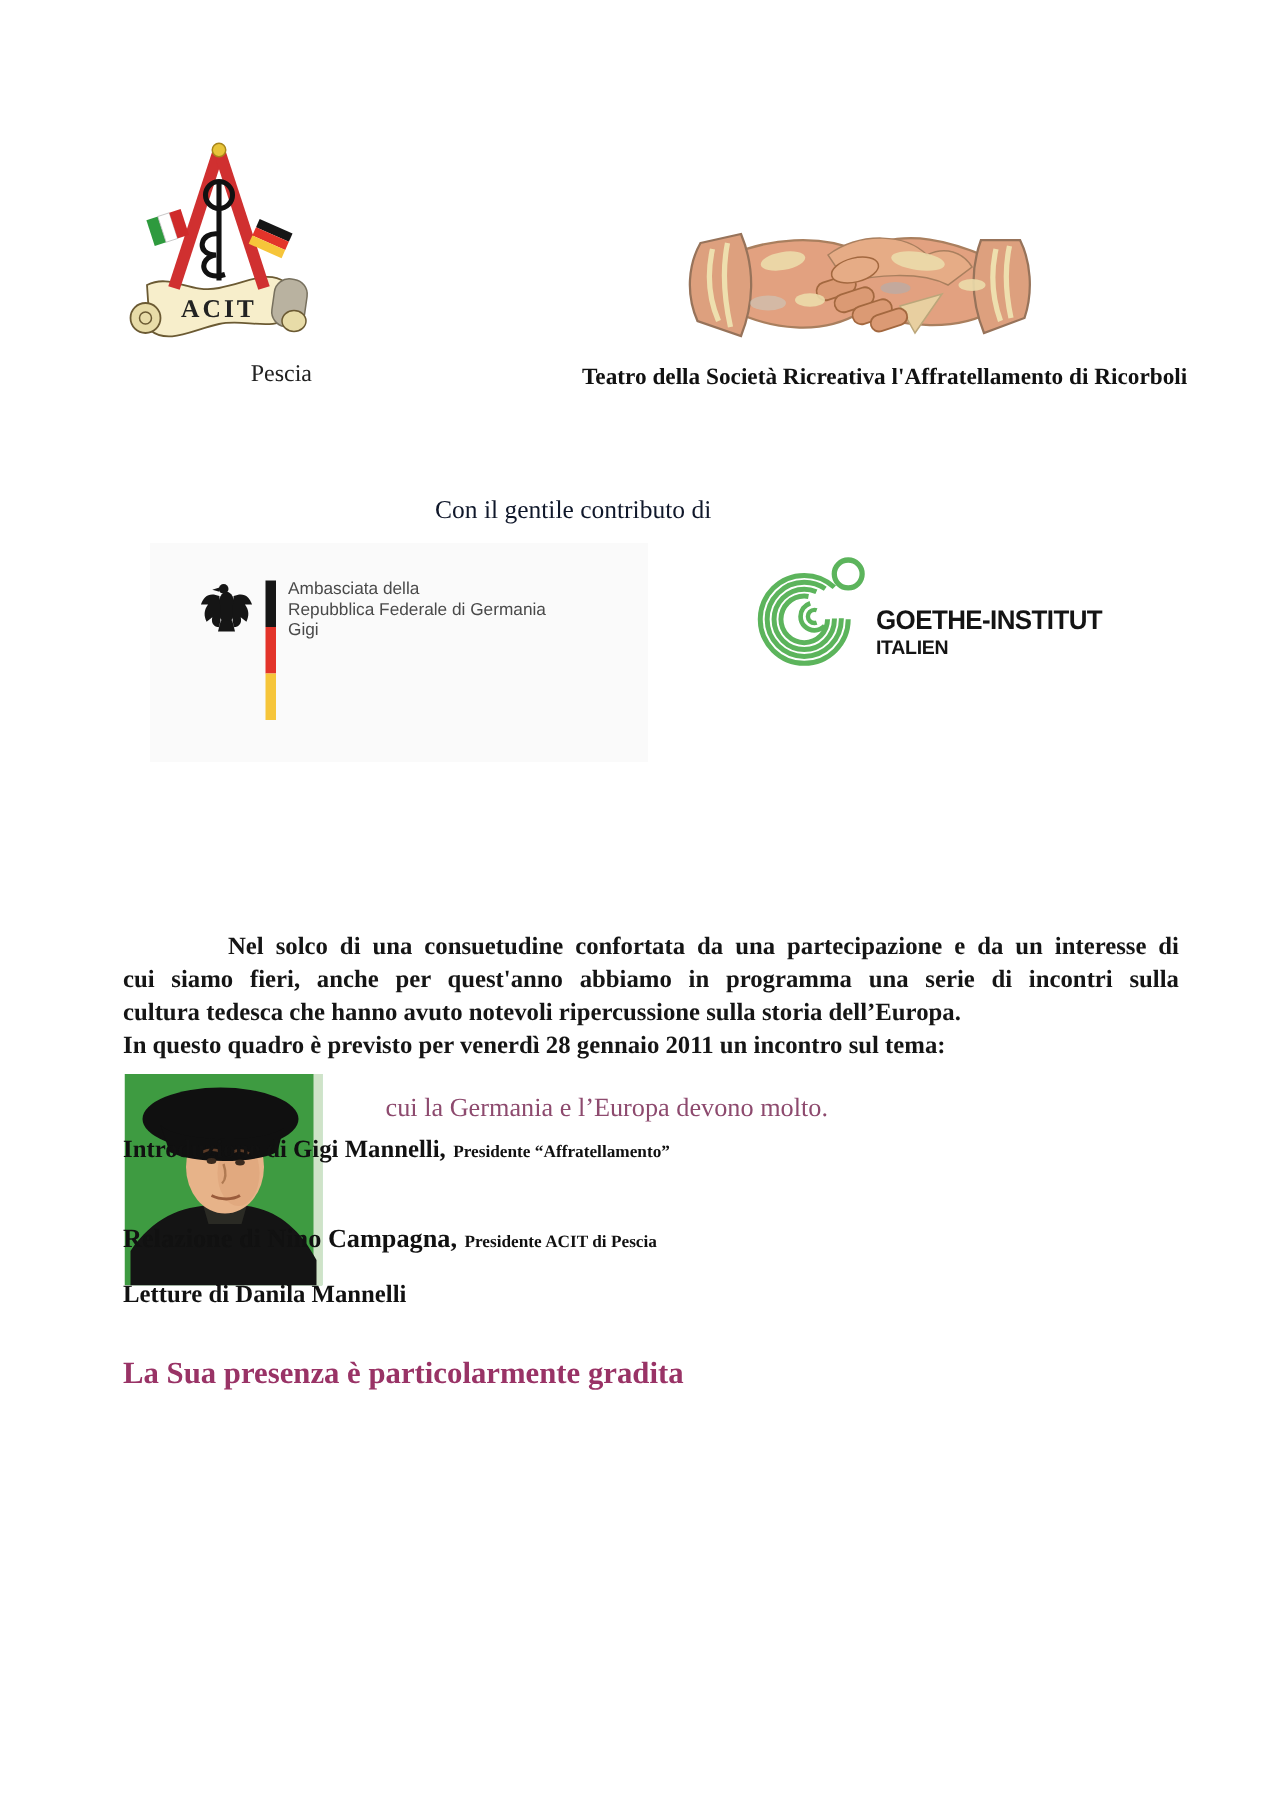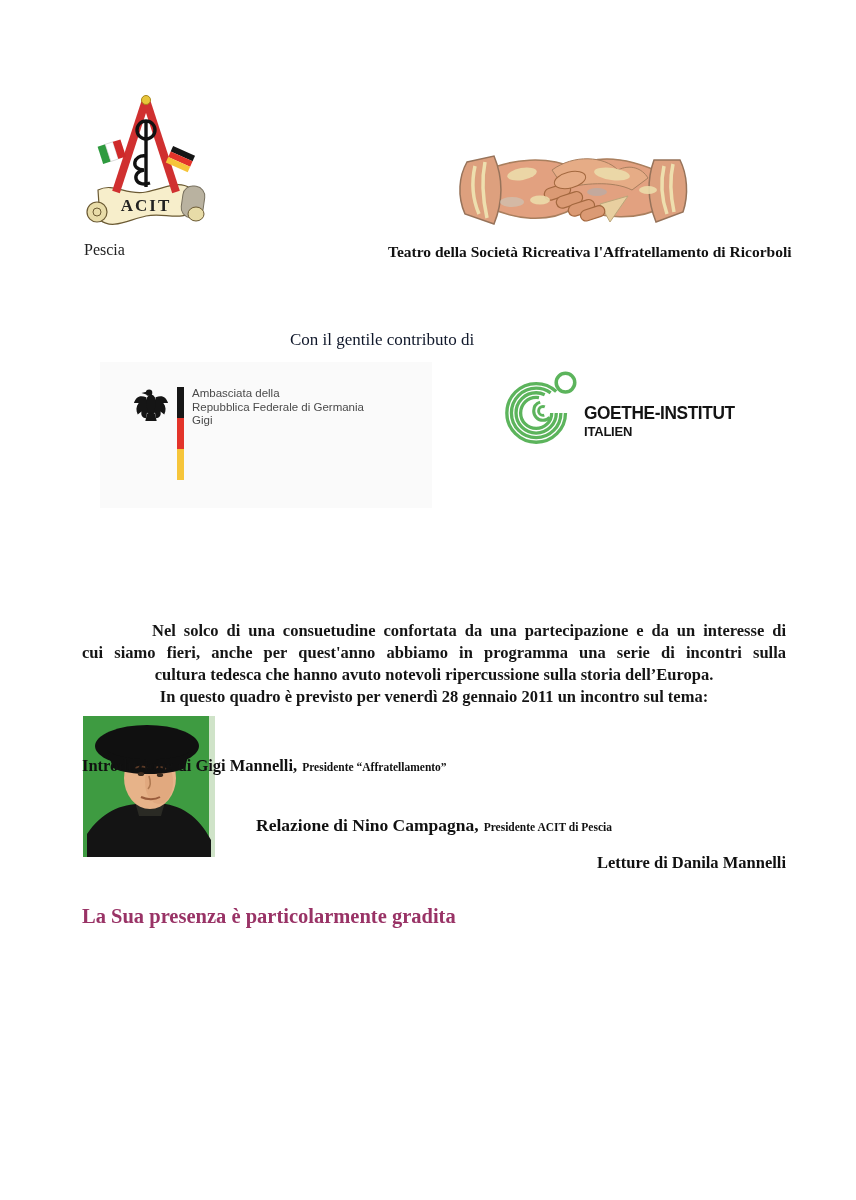--- a/index.html
+++ b/index.html
@@ -4,57 +4,57 @@
 <style>
   html,body{margin:0;padding:0;}
   body{
     width:856px;height:1200px;position:relative;background:#ffffff;
     font-family:"Liberation Serif", serif;color:#1a1a1a;overflow:hidden;
   }
   .abs{position:absolute;}
   .nowrap{white-space:nowrap;}
 
   
-  .acit-caption{left:84px;top:241px;width:124px;text-align:left;font-size:16px;color:#222;}
+  .acit-caption{left:84px;top:241px;width:124px;text-align:right;font-size:16px;color:#222;}
   .handshake-caption{left:388px;top:243px;font-weight:bold;font-size:15.5px;color:#111;}
 
   
   .contrib-heading{left:290px;top:330px;font-size:17px;color:#0f172a;}
   .embassy-bg{left:100px;top:362px;width:332px;height:146px;background:#fafafa;}
   .embassy-eagle{left:131px;top:386px;}
   .embassy-stripe{left:177px;top:387px;width:7px;height:93px;display:flex;flex-direction:column;}
   .embassy-stripe div{flex:1;}
   .stripe-black{background:#161616;}
   .stripe-red{background:#e3342a;}
   .stripe-gold{background:#f6c53a;}
   .embassy-text{left:192px;top:387px;font-family:"Liberation Sans",sans-serif;
     font-size:11.5px;line-height:13.5px;color:#4a4a4a;}
   .goethe-logo{left:503px;top:366px;}
   .goethe-name{left:584px;top:403px;font-family:"Liberation Sans",sans-serif;
     font-weight:bold;font-size:18px;letter-spacing:-0.4px;color:#141414;transform:scaleX(0.96);transform-origin:left;}
   .goethe-region{left:584px;top:424px;font-family:"Liberation Sans",sans-serif;
     font-weight:bold;font-size:13px;letter-spacing:-0.2px;color:#141414;}
 
   
-  .para-line{left:82px;width:704px;font-weight:bold;font-size:16.5px;line-height:22px;color:#151515;text-align:center;}
+  .para-line{left:82px;width:704px;font-weight:bold;font-size:16.5px;line-height:22px;color:#151515;}
   .jl{text-align:justify;text-align-last:justify;}
   .l1{top:620px;padding-left:70px;width:634px;}
   .l2{top:642px;}
   .l3{top:664px;}
   .l4{top:686px;}
 
   
   .luther{left:83px;top:716px;}
   .event-title{left:257px;top:726px;font-size:17.5px;line-height:24px;color:#8d4a6e;}
   .speaker-1{left:82px;top:756px;width:704px;text-align:left;}
-  .speaker-2{left:82px;top:815px;width:704px;text-align:center;}
+  .speaker-2{left:82px;top:815px;width:704px;}
   .speaker-main{font-weight:bold;font-size:16.5px;color:#111;}
   .speaker-2 .speaker-main{font-size:17.5px;}
   .speaker-sub{font-weight:bold;font-size:11.5px;color:#111;margin-left:5px;}
-  .letture{left:82px;top:853px;width:704px;text-align:right;font-weight:bold;font-size:16.5px;color:#111;}
+  .letture{left:82px;top:853px;width:704px;text-align:left;font-weight:bold;font-size:16.5px;color:#111;}
 
   
   .closing{left:82px;top:905px;width:704px;text-align:left;font-weight:bold;font-size:20.5px;color:#993366;}
 </style>
 </head>
 <body>
 
 <svg class="abs" style="left:84px;top:90px;" width="124" height="148" viewBox="0 0 124 148">
 
   <path d="M14,100 C30,92 42,106 62,102 C82,98 94,90 106,98 L114,120 C96,132 80,122 62,126 C44,130 28,140 16,130 Z" fill="#f7eecb" stroke="#6b5a33" stroke-width="1.2"></path>
@@ -183,20 +183,21 @@
   <path d="M24,34 C36,46 94,46 106,36 L102,52 C86,60 46,60 30,52 Z" fill="#101010"></path>
 
   <ellipse cx="58" cy="58" rx="3.2" ry="2" fill="#3a2a1e"></ellipse>
   <ellipse cx="77" cy="59" rx="3.2" ry="2" fill="#3a2a1e"></ellipse>
   <path d="M66,60 C68,66 68,70 65,73" stroke="#b07a52" stroke-width="1.6" fill="none"></path>
   <path d="M58,81 C64,84 72,84 77,81" stroke="#9a5c3c" stroke-width="2" fill="none"></path>
   <path d="M52,52 C56,50 61,50 64,52 M72,52 C76,50 80,51 83,53" stroke="#5a3a26" stroke-width="1.8" fill="none"></path>
 </svg>
 
 <div class="abs event-title">
+  <div class="nowrap">cui la Germania e l’Europa devono molto.</div>
 </div>
 
 <div class="abs speaker-1">
   <span class="speaker-main">Introduzione di Gigi Mannelli,</span><span class="speaker-sub">Presidente “Affratellamento”</span>
 </div>
 <div class="abs speaker-2">
   <span class="speaker-main">Relazione di Nino Campagna,</span><span class="speaker-sub">Presidente ACIT di Pescia</span>
 </div>
 
 <div class="abs letture">Letture di Danila Mannelli</div>

